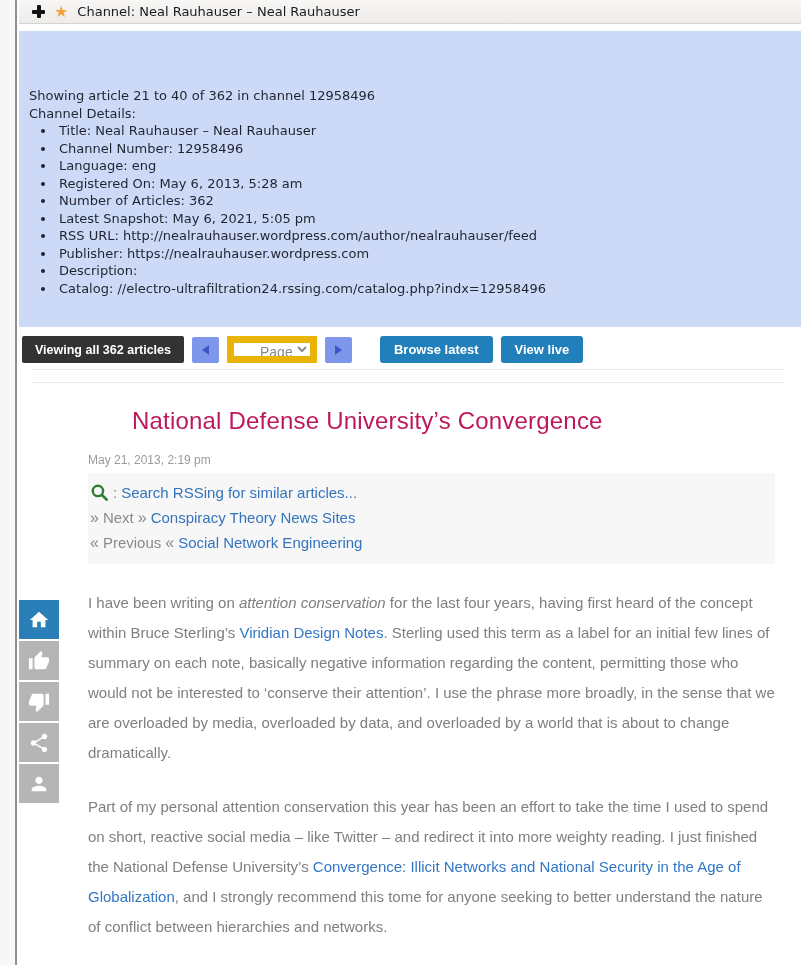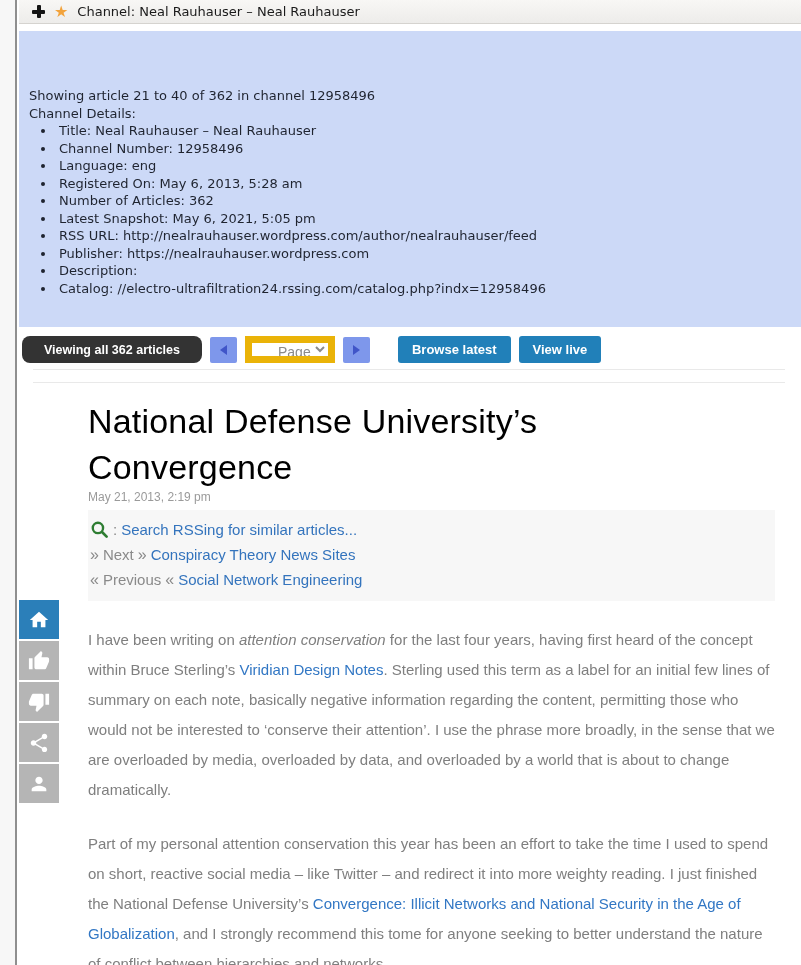--- a/index.html
+++ b/index.html
@@ -25,41 +25,41 @@
   
   .info-box { margin-top:7px; background:#ccd9f7; padding:56px 12px 30px 10px;
               font-family:"DejaVu Sans", sans-serif; font-size:13px; color:#1f2430;
               line-height:17.5px; }
   .info-box ul { list-style:disc; margin-left:27px; }
   .info-box li { padding-left:3px; }
 
   
   .toolbar { display:flex; align-items:center; margin:9px 0 0 3px; gap:8px; height:27px; }
   .btn-dark { background:#333; color:#fff; font-weight:bold; font-size:12.5px;
-              border:none; border-radius:8px; height:27px; padding:0 22px; cursor:pointer; }
+              border:none; border-radius:2px; height:27px; padding:0 13px; cursor:pointer; }
   .pager-btn { width:27px; height:26px; background:#7e97eb; border:none; border-radius:2px;
                display:flex; align-items:center; justify-content:center; cursor:pointer; }
   .tri-left  { width:0; height:0; border-top:5px solid transparent; border-bottom:5px solid transparent; border-right:7px solid #4055c8; }
   .tri-right { width:0; height:0; border-top:5px solid transparent; border-bottom:5px solid transparent; border-left:7px solid #4055c8; }
   .page-select { width:90px; height:27px; border:7px solid #eab308; background:#fff;
                  color:#8a8a8a; font-size:14px; padding-left:22px;
                  font-family:"Liberation Sans", sans-serif; }
   .btn-blue { background:#2180b9; color:#fff; font-weight:bold; font-size:13px;
               border:none; border-radius:3px; height:27px; padding:0 14px; cursor:pointer; }
   .btn-blue.first { margin-left:20px; }
 
   .divider { border-top:1px solid #e9e9e9; margin-left:14px; width:752px; }
   .divider.d1 { margin-top:6px; }
   .divider.d2 { margin-top:12px; }
 
   
   .article { margin-left:69px; width:690px; }
-  .article-title { margin-top:15px; font-size:34px; line-height:46px; font-weight:normal;
-                   color:#000000; width:620px; letter-spacing:.2px; }
-  .article-date { font-size:12px; color:#9a9a9a; }
+  .article-title { margin-top:15px; font-size:24px; line-height:46px; font-weight:normal;
+                   color:#be185d; width:620px; letter-spacing:.2px;margin-left:44px; }
+  .article-date { margin-top:9px; font-size:12px; color:#9a9a9a; }
   .meta-box { margin-top:6px; background:#f7f7f7; padding:7px 10px 9px 2px; width:687px; }
   .meta-row { font-size:15px; line-height:25px; color:#8a8a8a; display:flex; align-items:center; gap:4px; }
   a.link { color:#3474bd; text-decoration:none; cursor:pointer; }
   .chev { color:#8a8a8a; font-size:16px; }
   .search-colon { color:#8a8a8a; }
 
   .paragraphs p { margin-top:24px; font-size:15px; line-height:30px; color:#7f7f7f; }
   .paragraphs a.body-link { color:#3277c4; }
   .paragraphs em { font-style:italic; }
 

